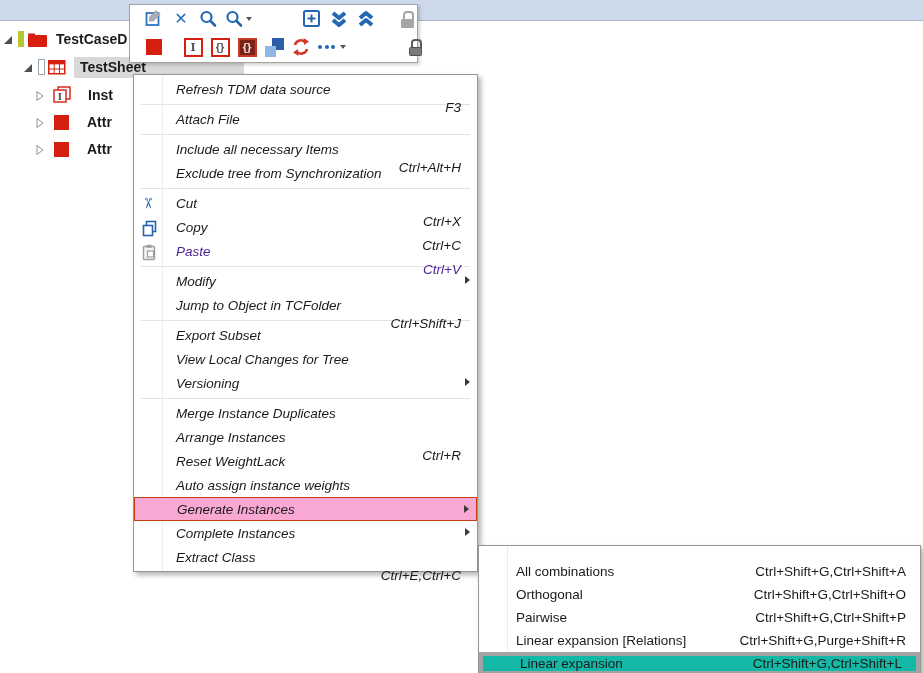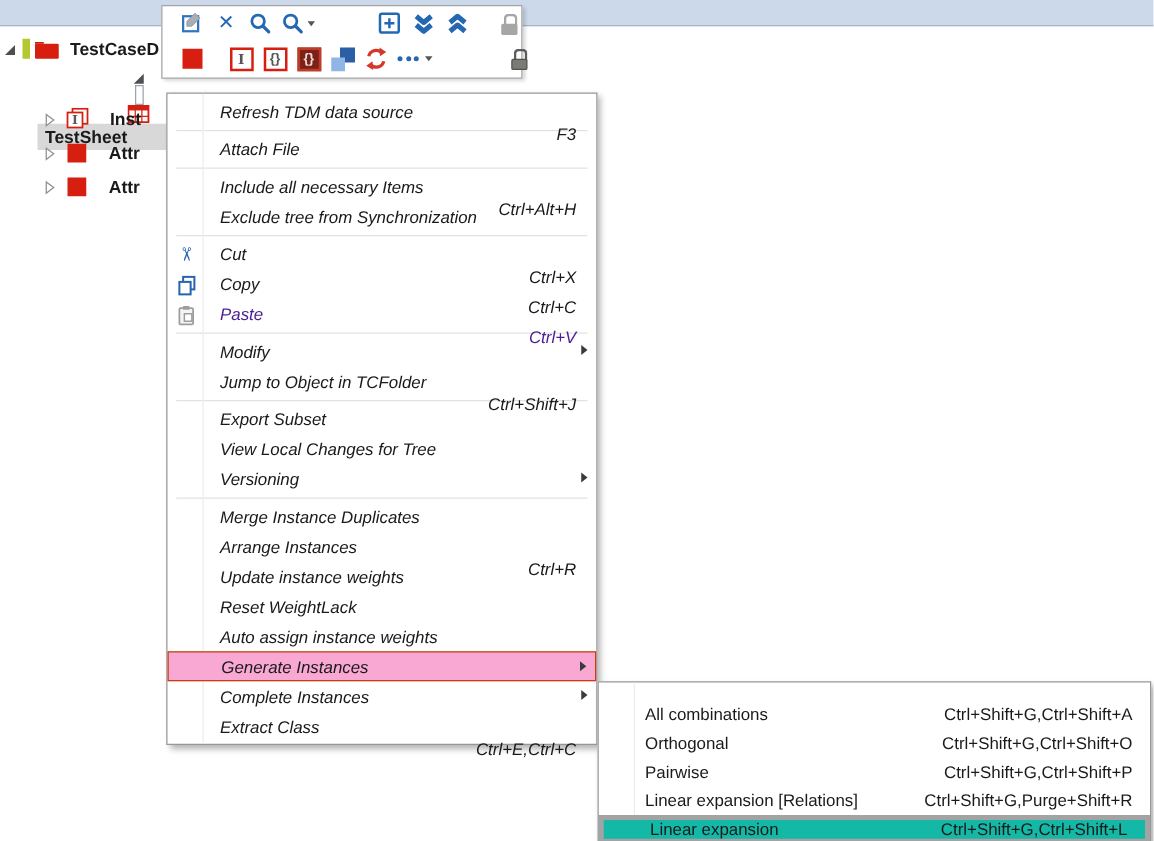--- a/index.html
+++ b/index.html
@@ -84,21 +84,21 @@
       <span class="colorbar"></span>
       <span style="display:inline-block;width:21px;height:17px;">
         <svg width="21" height="17">
             <path d="M1,4 L8,4 L8,2.5 L1,2.5 Z" fill="#c61c0e"></path>
             <rect x="1" y="4" width="19" height="12" rx="1" fill="#d81f0f"></rect>
           </svg>
       </span>
       <span class="tlabel">TestCaseD</span>
     </div>
 
-    <div class="trow" style="left:22px;top:56px;flex-direction:column;">
+    <div class="trow" style="left:22px;top:56px;">
       <span class="exp">
         <svg width="12" height="12">
             <polygon points="10,2 10,10 2,10" fill="#4f4f4f"></polygon>
           </svg>
       </span>
       <span class="marker"></span>
       <span style="display:inline-block;width:18px;height:15px;">
         <svg width="18" height="15">
           <rect x="0.75" y="0.75" width="16" height="13" fill="#ffffff" stroke="#d61f10" stroke-width="1.5"></rect>
           <rect x="0.75" y="0.75" width="16" height="3.6" fill="#d61f10"></rect>
@@ -319,23 +319,20 @@
     <div class="msep"></div>
 
     <div class="mi">
       <span class="lab">Merge Instance Duplicates</span>
     </div>
     <div class="mi">
       <span class="lab">Arrange Instances</span>
       <span class="sc">Ctrl+R</span>
     </div>
     <div class="mi">
-      <span class="lab">Update instance weights</span>
-    </div>
-    <div class="mi">
       <span class="lab">Reset WeightLack</span>
     </div>
     <div class="mi">
       <span class="lab">Auto assign instance weights</span>
     </div>
     <div class="mi hl">
       <span class="lab">Generate Instances</span>
       <span class="arrow"></span>
     </div>
     <div class="mi">

